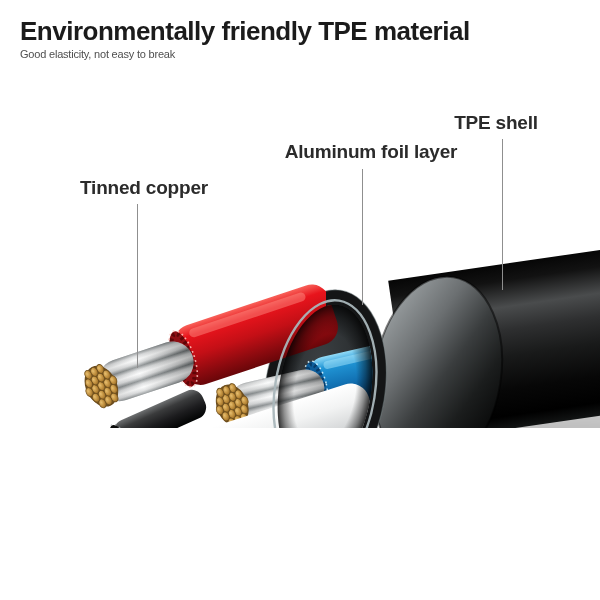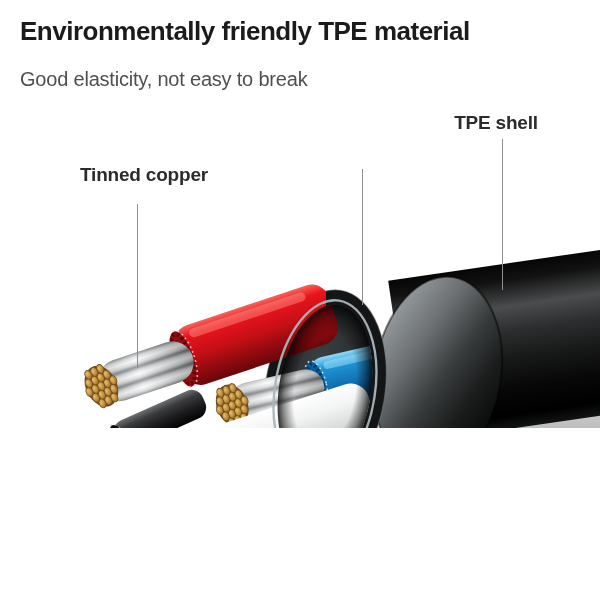--- a/index.html
+++ b/index.html
@@ -7,30 +7,30 @@
     position:relative;width:600px;height:428px;background:#ffffff;
     overflow:hidden;font-family:"Liberation Sans",sans-serif;
   }
   .stage svg{position:absolute;left:0;top:0;}
   .title{
     position:absolute;left:20px;top:16px;width:560px;
     font-size:26px;font-weight:bold;letter-spacing:-0.5px;
     color:var(--title_color);white-space:nowrap;
   }
   .subtitle{
-    position:absolute;left:20px;top:68px;
-    font-size:20px;letter-spacing:-0.2px;
+    position:absolute;left:20px;top:48px;
+    font-size:11px;letter-spacing:-0.2px;
     color:var(--subtitle_color);white-space:nowrap;
   }
   .callout{
     position:absolute;transform:translateX(-50%);
     font-size:19px;font-weight:bold;letter-spacing:-0.2px;
     color:var(--label_color);white-space:nowrap;
   }
-  .callout.tinned{left:144px;top:164px;}
+  .callout.tinned{left:144px;top:177px;}
   .callout.foil{left:371px;top:141px;}
   .callout.shell{left:496px;top:112px;}
   .leader{
     position:absolute;width:1px;background:var(--leader_line_color);
   }
   .leader.tinned{left:137px;top:204px;height:164px;}
   .leader.foil{left:362px;top:169px;height:136px;}
   .leader.shell{left:502px;top:139px;height:151px;}
 </style>
 </head>
@@ -224,18 +224,19 @@
 
     <ellipse cx="325" cy="390" rx="46" ry="86" transform="rotate(9 325 390)" fill="url(#cavEdge)"></ellipse>
 
     <ellipse cx="325" cy="390" rx="50" ry="90.5" transform="rotate(9 325 390)" fill="none" stroke="var(--foil_gray)" stroke-width="2.4" opacity="0.95"></ellipse>
   </svg>
 
   <div class="title">Environmentally friendly TPE material</div>
   <div class="subtitle">Good elasticity, not easy to break</div>
 
   <div class="callout tinned">Tinned copper</div>
+  <div class="callout foil">Aluminum foil layer</div>
   <div class="callout shell">TPE shell</div>
 
   <div class="leader tinned"></div>
   <div class="leader foil"></div>
   <div class="leader shell"></div>
 </div>
 
 </body></html>

